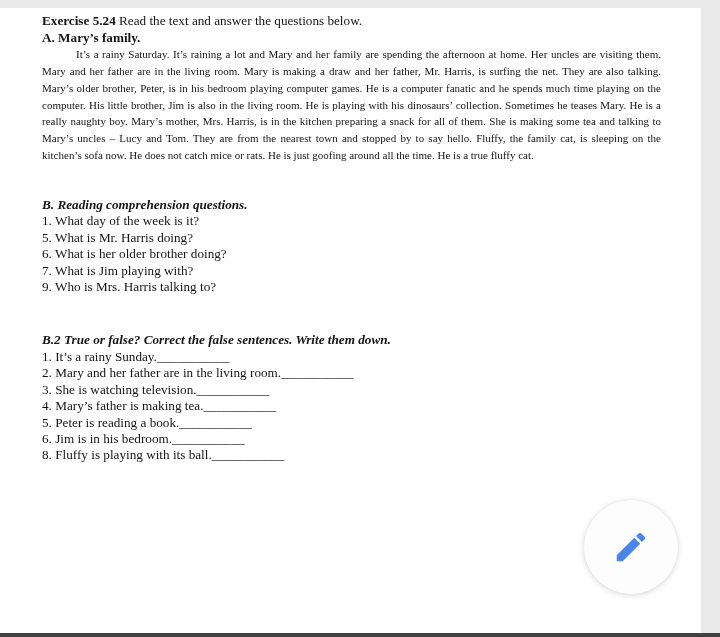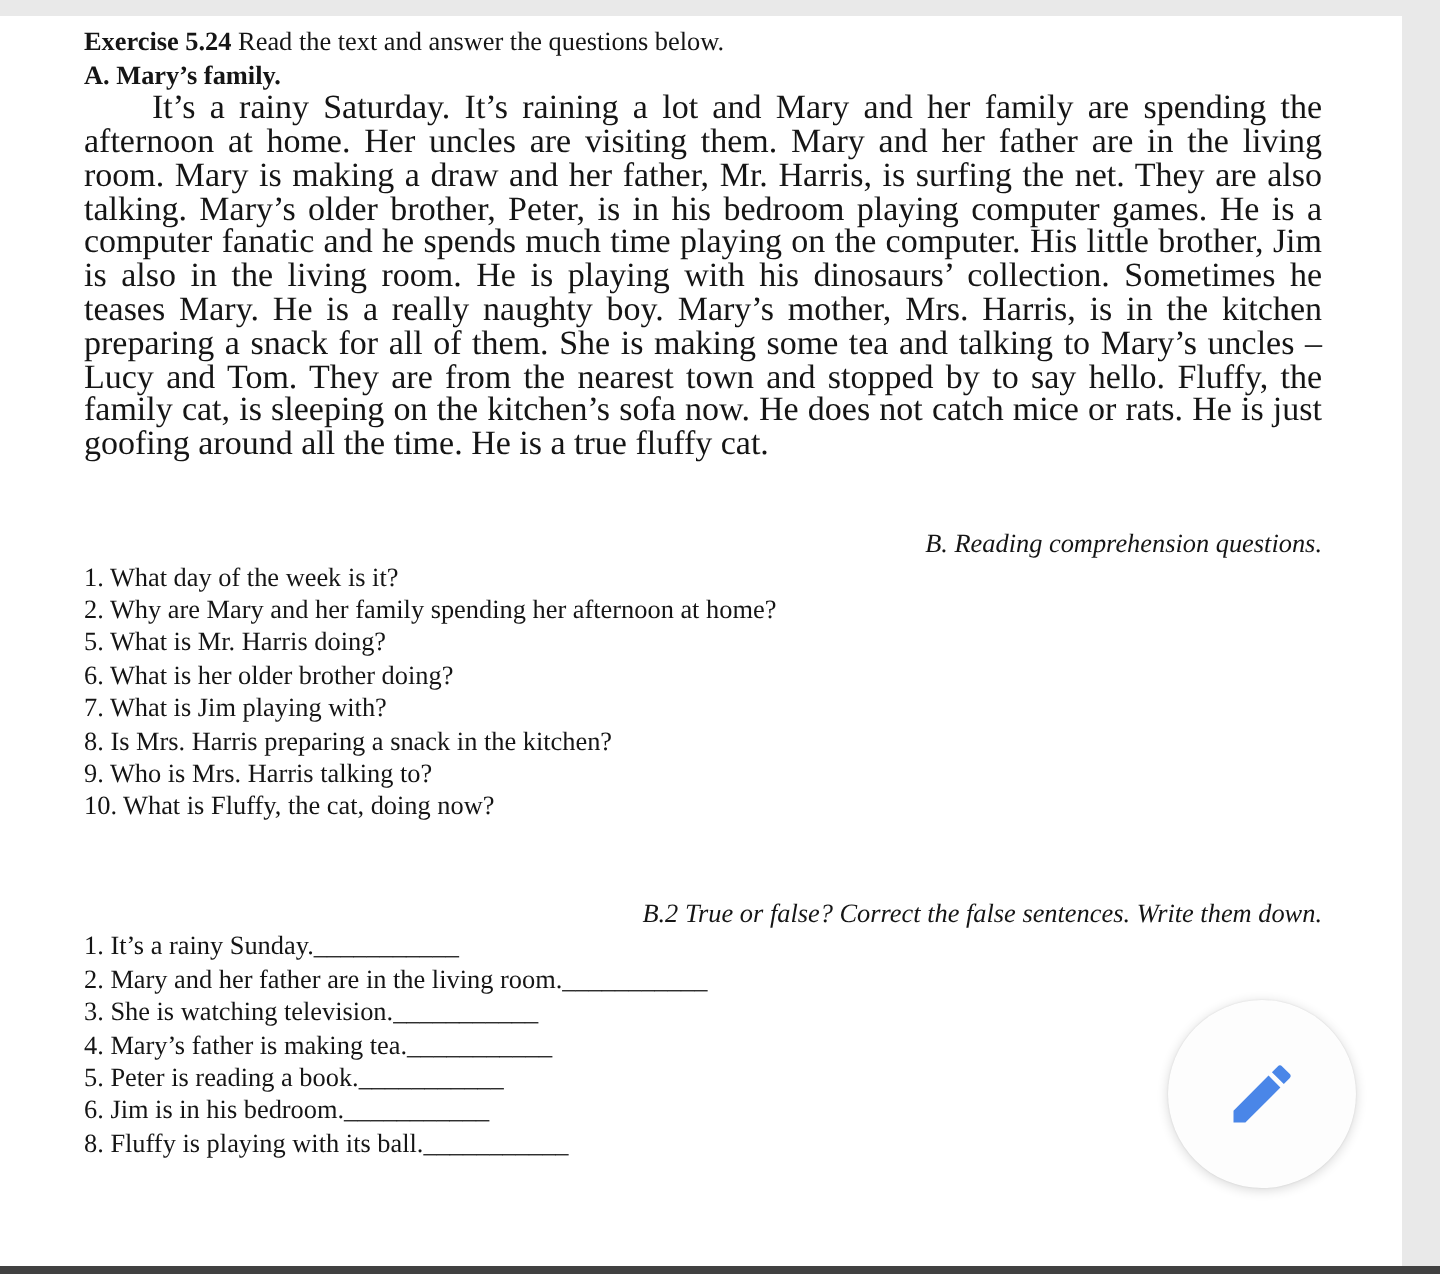--- a/index.html
+++ b/index.html
@@ -15,25 +15,25 @@
     position: absolute; left: 0; top: 8px;
     width: 701px; height: 625px;
     background: #ffffff;
     box-sizing: border-box;
     padding: 5px 40px 0 42px;
     color: #151515;
   }
 
   .line   { margin: 0; font-size: 13.2px; line-height: 16.6px; }
   .bold   { font-weight: bold; }
-  .bi     { font-weight: normal; font-style: italic; text-align: right; }
+  .bi     { font-weight: bold; font-style: italic; }
 
   .para {
     margin: 0; text-align: justify; text-indent: 34px;
-    font-size: 17px; line-height: 16.8px;
+    font-size: 11px; line-height: 16.8px;
   }
 
   .sec-gap-large { margin-top: 33px; }
   .sec-gap-b2    { margin-top: 37px; }
 
   .q { margin: 0; font-size: 13.2px; line-height: 16.4px; }
 
   .fab {
     position: absolute; left: 584px; top: 500px;
     width: 94px; height: 94px;
@@ -69,27 +69,24 @@
     <p class="line"><span class="bold">Exercise 5.24</span><span> Read the text and answer the questions below.</span></p>
 
     <p class="line bold">A. Mary’s family.</p>
 
     <p class="para">It’s a rainy Saturday. It’s raining a lot and Mary and her family are spending the afternoon at home. Her uncles are visiting them. Mary and her father are in the living room. Mary is making a draw and her father, Mr. Harris, is surfing the net. They are also talking. Mary’s older brother, Peter, is in his bedroom playing computer games. He is a computer fanatic and he spends much time playing on the computer. His little brother, Jim is also in the living room. He is playing with his dinosaurs’ collection. Sometimes he teases Mary. He is a really naughty boy. Mary’s mother, Mrs. Harris, is in the kitchen preparing a snack for all of them. She is making some tea and talking to Mary’s uncles – Lucy and Tom. They are from the nearest town and stopped by to say hello. Fluffy, the family cat, is sleeping on the kitchen’s sofa now. He does not catch mice or rats. He is just goofing around all the time. He is a true fluffy cat.</p>
 
     <p class="line bi sec-gap-large">B. Reading comprehension questions.</p>
 
     <div>
       <p class="q">1. What day of the week is it?</p>
-      <p class="q">2. Why are Mary and her family spending her afternoon at home?</p>
       <p class="q">5. What is Mr. Harris doing?</p>
       <p class="q">6. What is her older brother doing?</p>
       <p class="q">7. What is Jim playing with?</p>
-      <p class="q">8. Is Mrs. Harris preparing a snack in the kitchen?</p>
       <p class="q">9. Who is Mrs. Harris talking to?</p>
-      <p class="q">10. What is Fluffy, the cat, doing now?</p>
     </div>
 
     <p class="line bi sec-gap-b2">B.2 True or false? Correct the false sentences. Write them down.</p>
 
     <div>
       <p class="q">1. It’s a rainy Sunday.___________</p>
       <p class="q">2. Mary and her father are in the living room.___________</p>
       <p class="q">3. She is watching television.___________</p>
       <p class="q">4. Mary’s father is making tea.___________</p>
       <p class="q">5. Peter is reading a book.___________</p>

